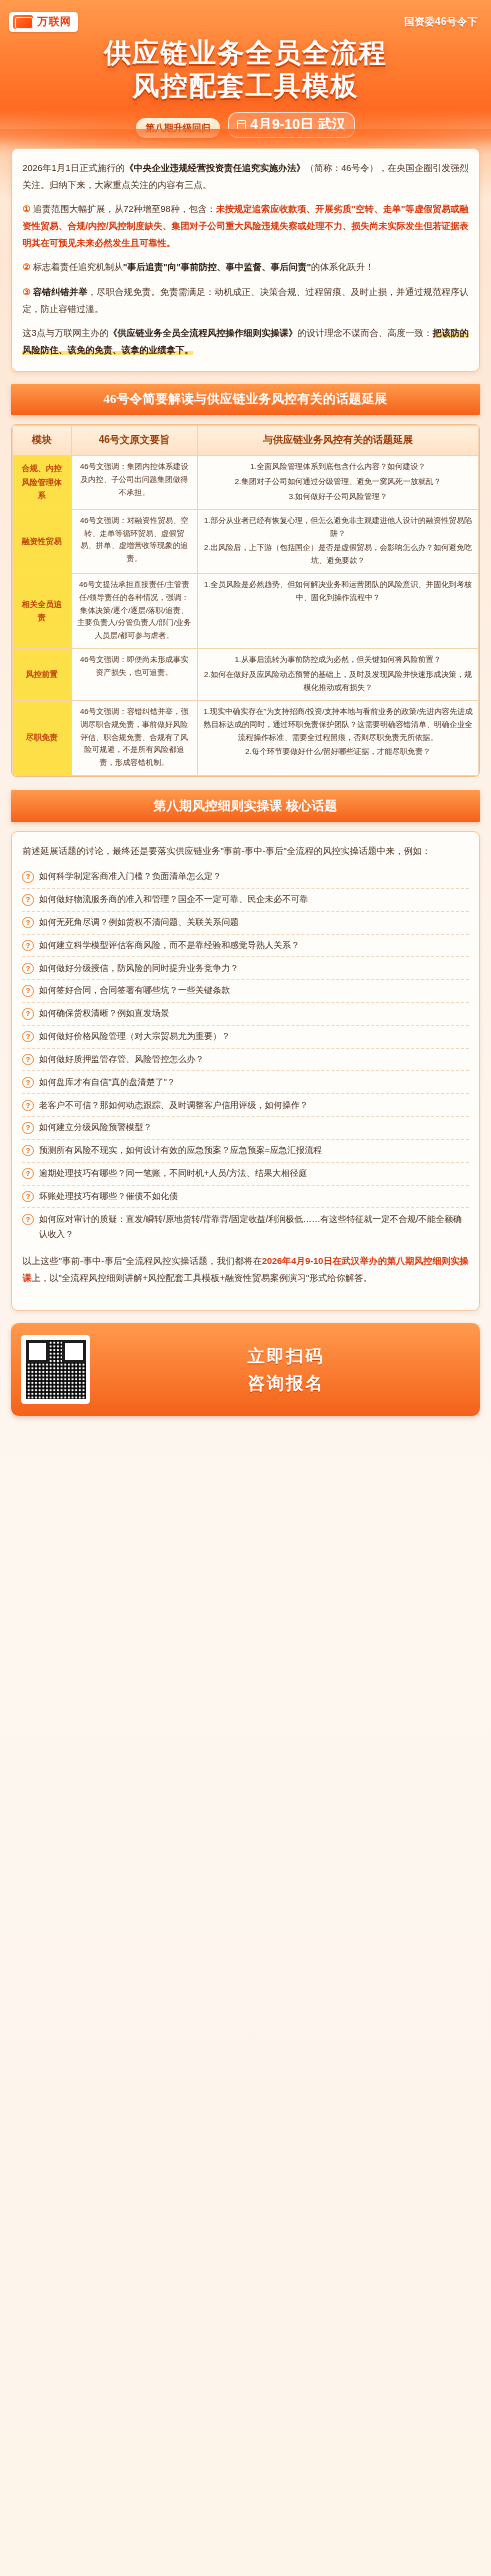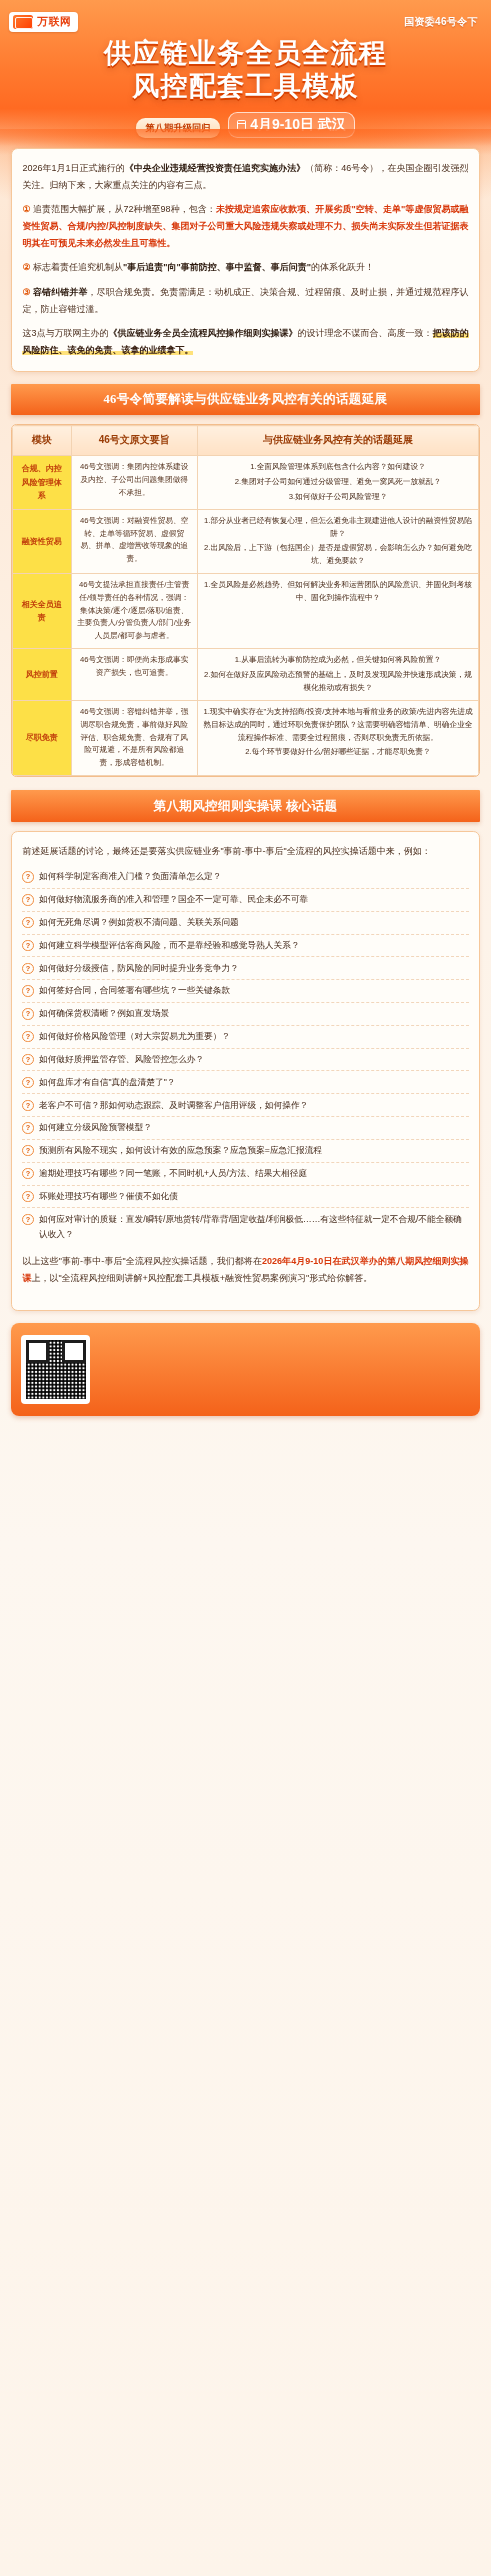--- a/index.html
+++ b/index.html
@@ -498,16 +498,20 @@
     </ul>
     <p class="q-closing">
       <span>以上这些"事前-事中-事后"全流程风控实操话题，我们都将在</span><span class="em-red">2026年4月9-10日在武汉举办的第八期风控细则实操课</span><span>上，以"全流程风控细则讲解+风控配套工具模板+融资性贸易案例演习"形式给你解答。</span>
     </p>
   </div>
 
   <div class="cta">
     <div class="qr">
         <div class="qr-in"></div>
       </div>
+    <div class="cta-text">
+      <div class="cta-l1">立即扫码</div>
+      <div class="cta-l2">咨询报名</div>
+    </div>
   </div>
 
 </div>
 
 
 </body></html>

